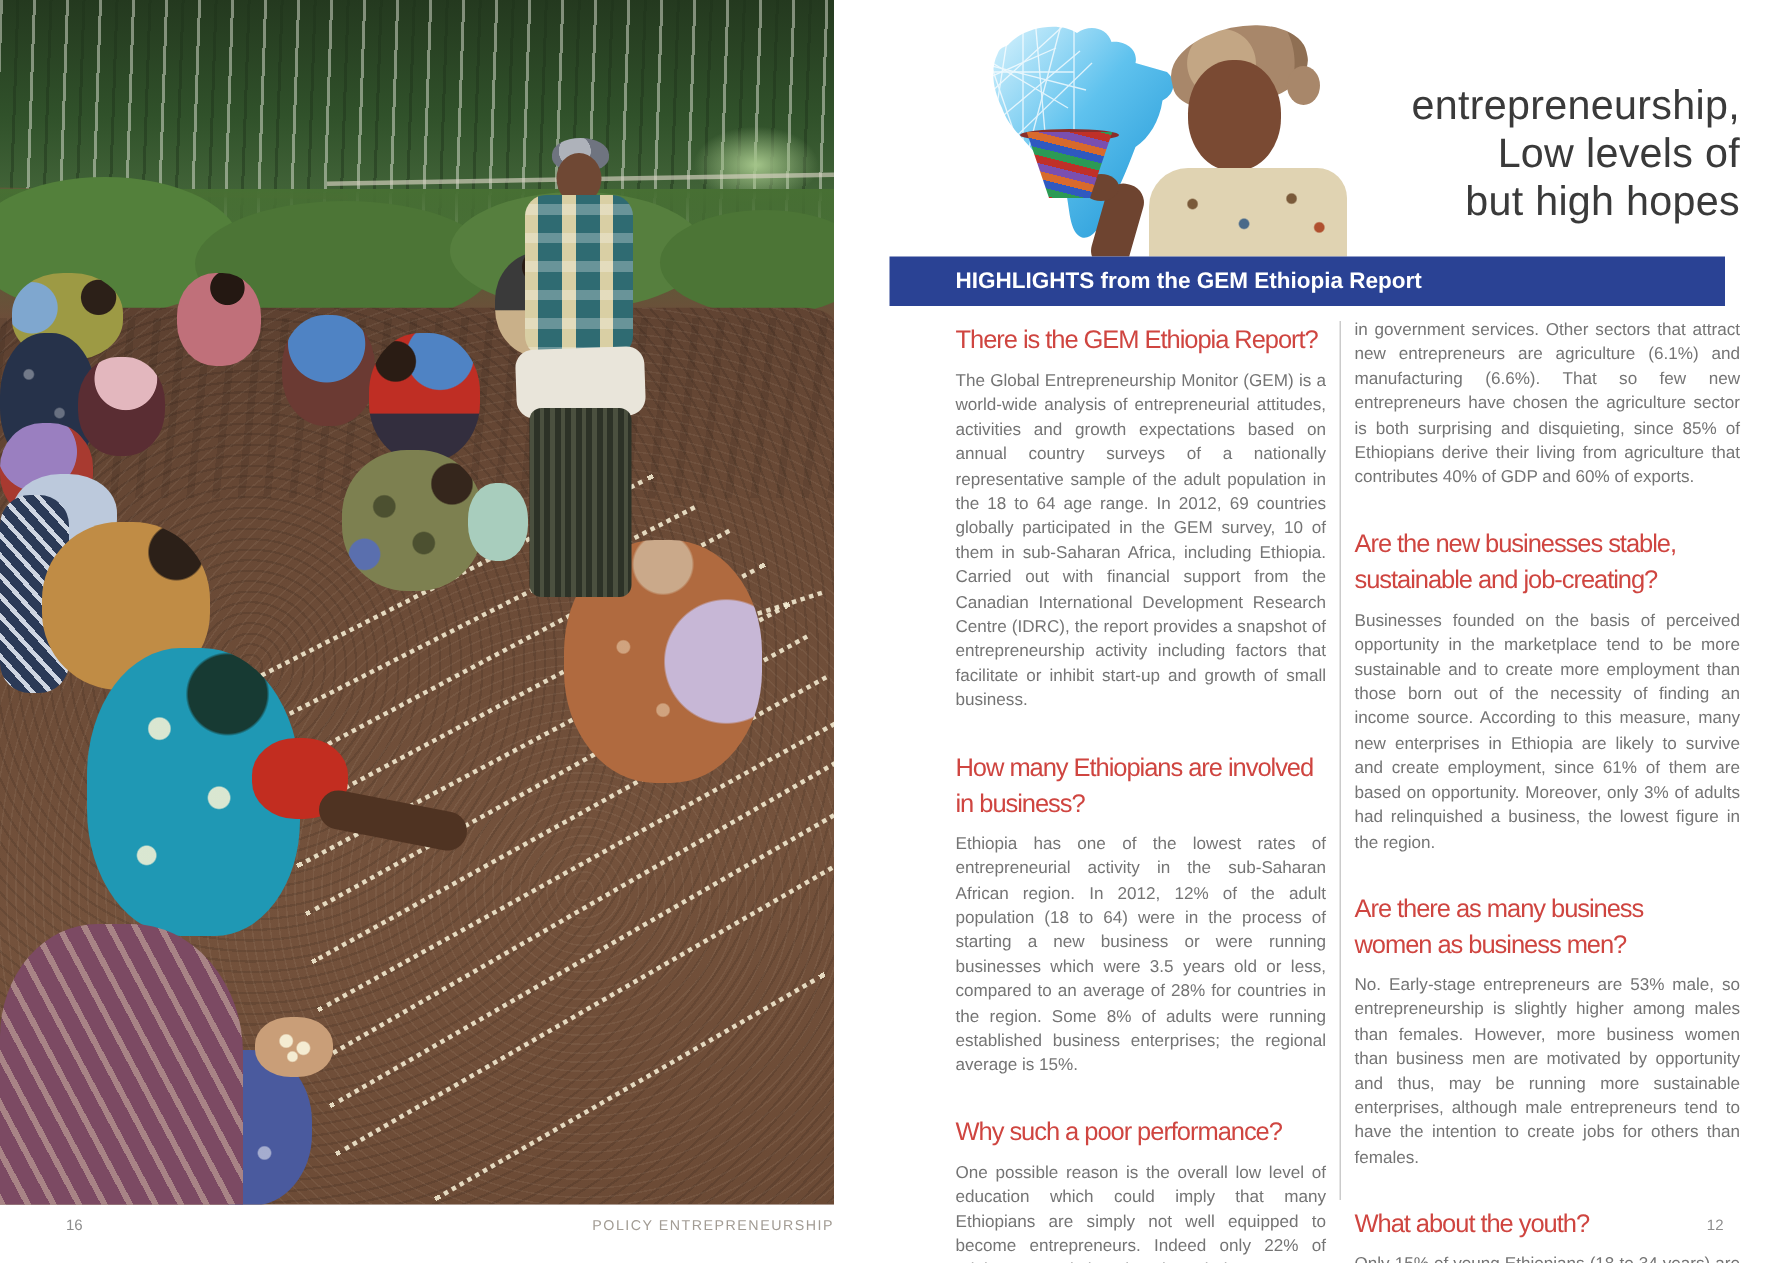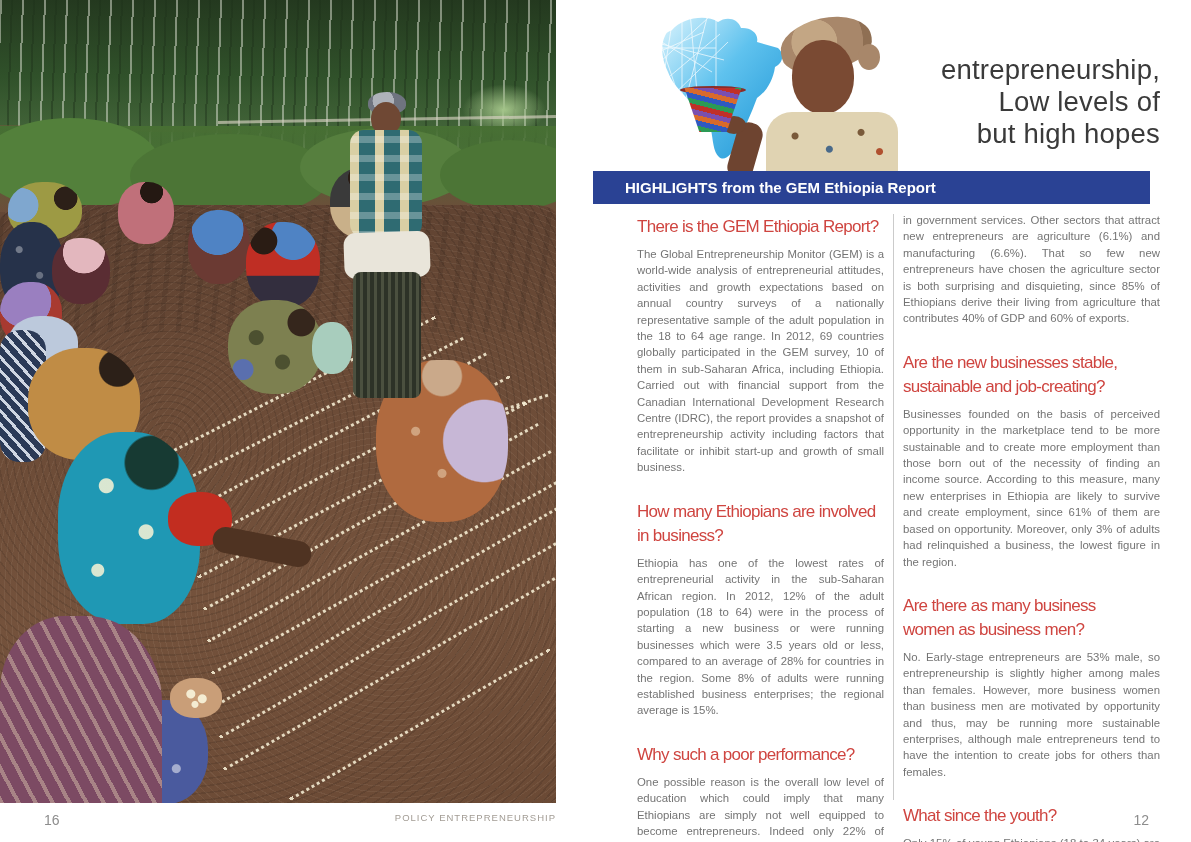--- a/index.html
+++ b/index.html
@@ -65,34 +65,34 @@
       radial-gradient(circle at 48% 62%, #4a6a8a 0 3px, rgba(0,0,0,0) 4px),
       radial-gradient(circle at 72% 34%, #7a5a3a 0 3px, rgba(0,0,0,0) 4px),
       radial-gradient(circle at 86% 66%, #b0502f 0 3px, rgba(0,0,0,0) 4px),
       #e0d3b2;}
   .wm-arm{position:absolute;left:112px;top:118px;width:26px;height:58px;border-radius:12px;background:#6e4430;transform:rotate(16deg);}
   .wm-hand{position:absolute;left:102px;top:112px;width:24px;height:18px;border-radius:50%;background:#6e4430;}
 
   .main-title{position:absolute;right:31px;top:36px;text-align:right;color:var(--title-gray);
     font-size:27.5px;line-height:32px;font-weight:400;letter-spacing:.2px;}
   .banner{position:absolute;left:593px;top:171px;width:557px;height:33px;background:var(--banner-blue);}
-  .banner span{display:block;padding-left:32px;line-height:33px;color:#ffffff;font-size:15px;font-weight:bold;}
+  .banner span{display:block;padding-left:44px;line-height:33px;color:#ffffff;font-size:15px;font-weight:bold;}
 
   .col{position:absolute;top:211px;}
   .col-left{left:637px;width:247px;}
   .col-right{left:903px;width:257px;}
   .vdivider{position:absolute;left:893px;top:214px;width:1px;height:586px;background:var(--divider);}
   .col h2{margin:24px 0 7px;font-size:17px;line-height:24px;font-weight:400;color:var(--accent-red);
     letter-spacing:-0.7px;white-space:pre-line;width:274px;}
   .col section:first-child h2{margin-top:4px;}
   .col p{margin:0 0 3px;font-size:11.4px;line-height:16.4px;color:var(--body-gray);text-align:justify;}
   .col .cont{margin-top:1px;}
 
   
-  .pagenum{position:absolute;top:812px;font-size:14px;color:#8d8d8d;}
+  .pagenum{position:absolute;top:812px;font-size:10px;color:#8d8d8d;}
   .pn-left{left:44px;} .pn-right{right:42px;}
   .foot-left{position:absolute;top:812px;left:0;width:556px;text-align:right;font-size:9.5px;
     letter-spacing:1px;color:var(--footer-gray);}
   .foot-right{position:absolute;top:851px;left:637px;font-size:9.8px;letter-spacing:.4px;color:#9b9b9b;}
   .foot-right b{color:#5c5c5c;}
 </style>
 </head>
 <body>
 
 <div class="photo" title="Women bending over and planting rows of white seeds by hand in a freshly tilled brown field at the edge of a eucalyptus forest; one woman in a plaid shirt and white waist cloth stands watching">
@@ -226,21 +226,21 @@
     <h2>Are the new businesses stable,
 sustainable and job-creating?</h2>
     <p>Businesses founded on the basis of perceived opportunity in the marketplace tend to be more sustainable and to create more employment than those born out of the necessity of finding an income source. According to this measure, many new enterprises in Ethiopia are likely to survive and create employment, since 61% of them are based on opportunity. Moreover, only 3% of adults had relinquished a business, the lowest figure in the region.</p>
   </section>
   <section>
     <h2>Are there as many business
 women as business men?</h2>
     <p>No. Early-stage entrepreneurs are 53% male, so entrepreneurship is slightly higher among males than females. However, more business women than business men are motivated by opportunity and thus, may be running more sustainable enterprises, although male entrepreneurs tend to have the intention to create jobs for others than females.</p>
   </section>
   <section>
-    <h2>What since the youth?</h2>
+    <h2>What about the youth?</h2>
     <p>Only 15% of young Ethiopians (18 to 34 years) are in the early stages of setting up their own business. However, over half of the youth say they can see opportunities and feel they have the skills to exploit them. There is a marked difference between young men and women. While more than 29% of Ethiopian young men said they have entrepreneurial intentions, this figure drops to 23% for young women. Supporting youth entrepreneurs can relieve the large youth unemployment problem, but there is a need to explore what constrains young women.</p>
   </section>
 </div>
 
 <span class="pagenum pn-left">16</span>
 <div class="foot-left">POLICY ENTREPRENEURSHIP</div>
 <div class="foot-right">
   <span>PROMOTING ENTREPRENEURS: INSIGHTS FOR POLICY: </span><b>ETHIOPIA</b>
 </div>
 <span class="pagenum pn-right">12</span>

